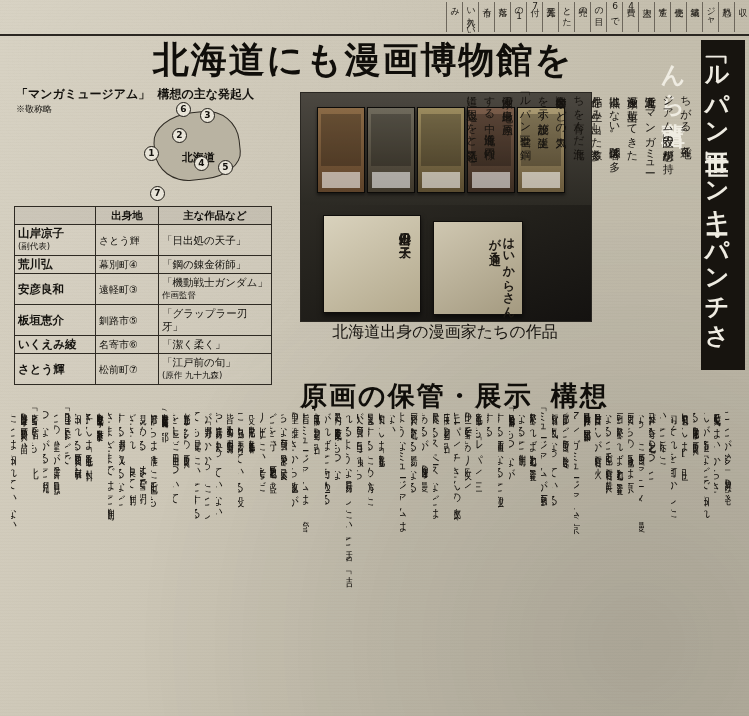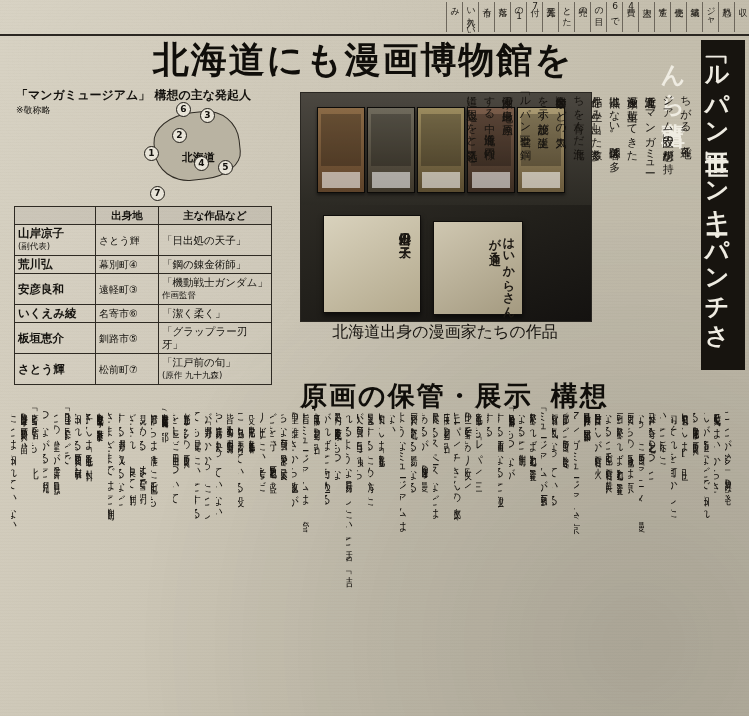--- a/index.html
+++ b/index.html
@@ -59,21 +59,21 @@
     font-family:"DejaVu Serif", serif;
     font-size:36px;font-weight:700;letter-spacing:2px;color:#100e0a;
     text-align:center;line-height:46px;white-space:nowrap;
   }
 
   
   .mapbox{
     position:absolute;left:16px;top:88px;width:252px;height:118px;
   }
   .mapcap{
-    font-size:12px;font-weight:700;line-height:15px;color:#14120e;
+    font-size:12px;font-weight:700;line-height:15px;color:#14120e;font-family:Liberation Mono, monospace;
   }
   .mapcap .sub{font-size:9px;font-weight:400;}
   .mapart{
     position:absolute;left:120px;top:6px;width:130px;height:108px;
   }
   .hokkaido{
     position:absolute;left:18px;top:18px;width:84px;height:66px;
     background:#b9b3a2;
     border:1.5px solid #2f2b24;
     border-radius:48% 38% 44% 40%/40% 48% 36% 46%;
@@ -247,28 +247,28 @@
           <td class="nm">荒川弘</td>
           <td class="org">幕別町④</td>
           <td class="wk">「鋼の錬金術師」</td>
         </tr>
         <tr>
           <td class="nm">安彦良和</td>
           <td class="org">遠軽町③</td>
           <td class="wk">「機動戦士ガンダム」<small>作画監督</small></td>
         </tr>
         <tr>
+          <td class="nm">板垣恵介</td>
+          <td class="org">釧路市⑤</td>
+          <td class="wk">「グラップラー刃牙」</td>
+        </tr>
+        <tr>
           <td class="nm">いくえみ綾</td>
           <td class="org">名寄市⑥</td>
           <td class="wk">「潔く柔く」</td>
-        </tr>
-        <tr>
-          <td class="nm">板垣恵介</td>
-          <td class="org">釧路市⑤</td>
-          <td class="wk">「グラップラー刃牙」</td>
         </tr>
         <tr>
           <td class="nm">さとう輝</td>
           <td class="org">松前町⑦</td>
           <td class="wk">「江戸前の旬」<small>(原作 九十九森)</small></td>
         </tr>
       </tbody>
   </table>
 
   <div class="photo">

